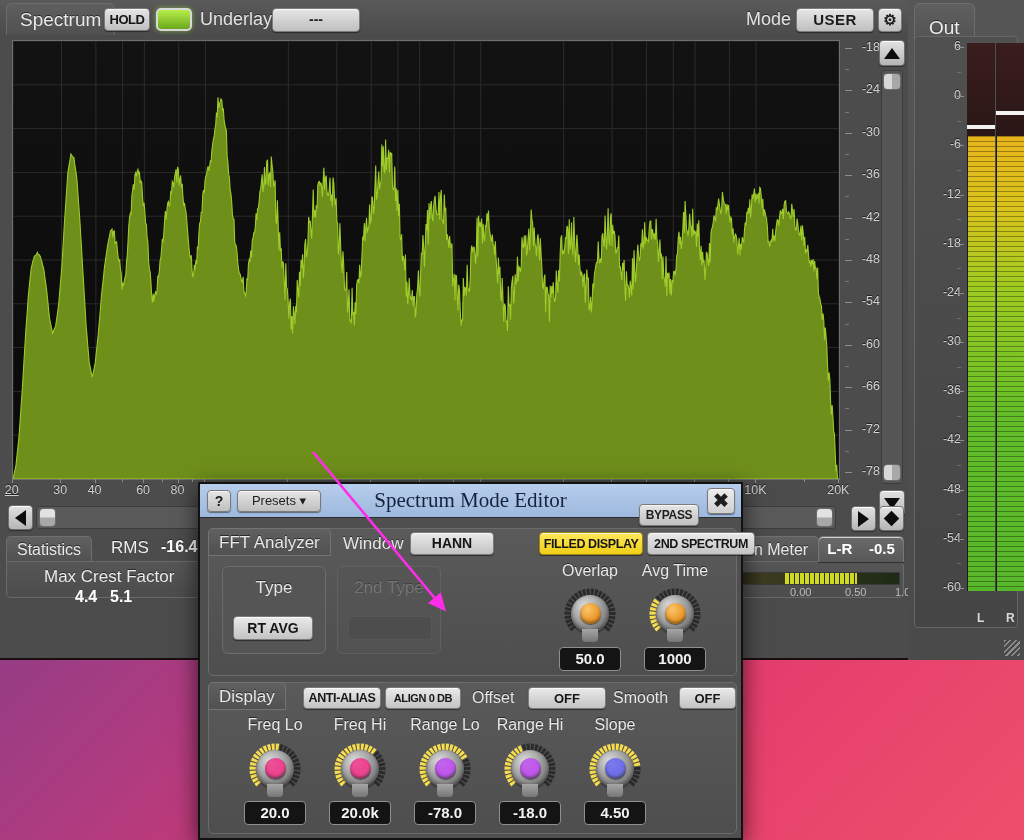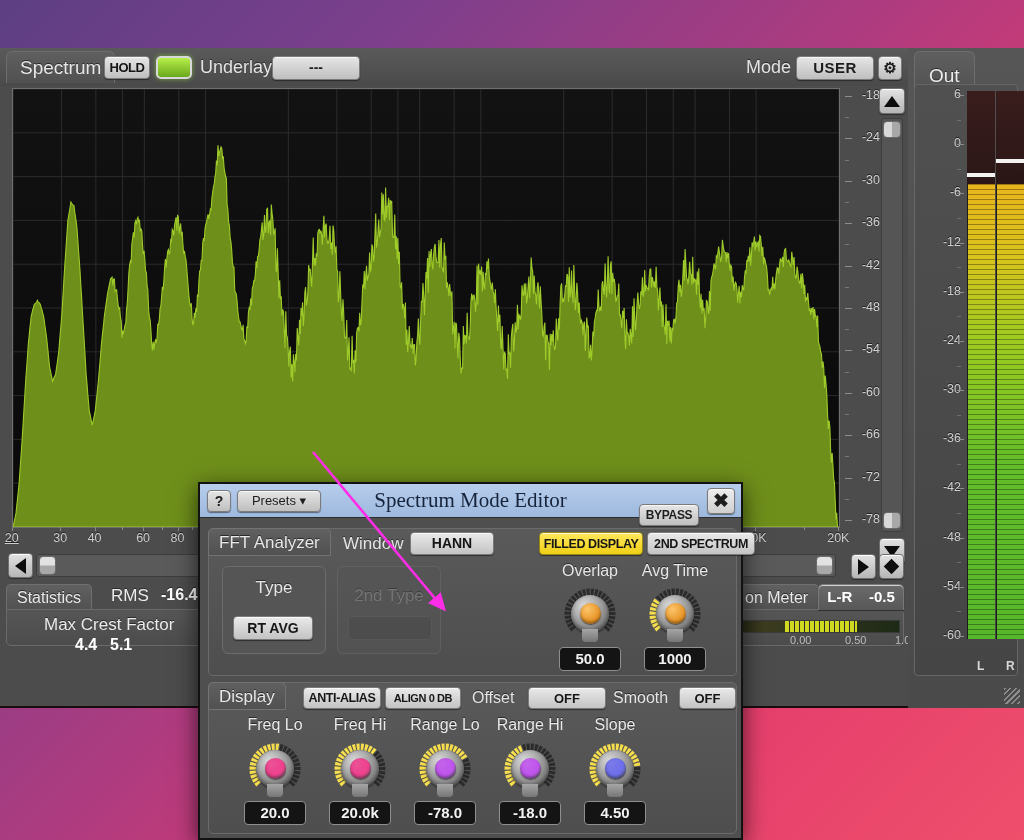--- a/index.html
+++ b/index.html
@@ -8,21 +8,20 @@
     font-family: "Liberation Sans", sans-serif;
     background: linear-gradient(135deg,#5d3f84 0%,#7c3f8c 22%,#b33b7e 50%,#e23a6e 72%,#ef4f6b 100%);
     position:relative;
   }
 
   
   #plugin {
     position:absolute; left:0; top:0; width:1024px; height:660px;
     background:#4c4c4c;
     border-bottom:2px solid #1a0d10;
-    margin-top:48px;
   }
 
   
   #header { position:absolute; left:0; top:0; width:908px; height:38px;
             background:linear-gradient(180deg,#5a5a5a,#4a4a4a); }
   .tabname {
     position:absolute; left:6px; top:3px; height:32px; padding:0 13px;
     line-height:31px; color:#e9e9e9; font-size:19px;
     background:linear-gradient(180deg,#5f5f5f,#505050);
     border:1px solid #6d6d6d; border-bottom:none;
@@ -452,21 +451,21 @@
     <div class="valbtn" style="left:201px;top:3px;width:84px;height:23px;line-height:21px;font-size:14px;">HANN</div>
     <div class="valbtn yellowbtn" style="left:330px;top:3px;width:104px;height:23px;line-height:22px;font-size:12.5px;letter-spacing:-0.4px;">FILLED DISPLAY</div>
     <div class="valbtn" style="left:438px;top:3px;width:108px;height:23px;line-height:22px;font-size:12.5px;letter-spacing:-0.4px;">2ND SPECTRUM</div>
 
     <div class="innerbox" style="left:13px;top:37px;width:104px;height:88px;">
       <div class="lbl" style="left:0;right:0;top:11px;text-align:center;width:100%;">Type</div>
       <div class="valbtn" style="left:10px;top:49px;width:80px;height:24px;line-height:22px;font-size:14px;">RT AVG</div>
     </div>
 
     <div class="innerbox" style="left:128px;top:37px;width:104px;height:88px;opacity:.55;">
-      <div class="lbl" style="left:0;right:0;top:11px;text-align:center;width:100%;color:#8e8e8e;margin-top:8px;">2nd Type</div>
+      <div class="lbl" style="left:0;right:0;top:11px;text-align:center;width:100%;color:#8e8e8e;">2nd Type</div>
       <div style="position:absolute;left:10px;top:49px;width:84px;height:24px;background:#4a4a4a;border:1px solid #5d5d5d;border-radius:4px;"></div>
     </div>
 
 
     <div class="knoblbl" style="left:336px;top:33px;">Overlap</div>
     <div class="knob" style="left:352px;top:56px;">
       <svg class="ring" viewBox="0 0 58 58">
         <g class="arcg">
             <path d="M10.350480608711152,46.3909581815937 A25.5,25.5 0 0 1 8.246020128379605,43.81628561713008 L13.536250291733822,40.039585361783196 A19,19 0 0 0 15.104279669235758,41.957968841187466 Z" fill="#2b2b2b"></path>
             <path d="M7.521153647088287,42.74442284521294 A25.5,25.5 0 0 1 5.915262125716449,39.83258405347582 L11.799607074063236,37.071337137883944 A19,19 0 0 0 12.99615369783049,39.240942512119446 Z" fill="#2b2b2b"></path>

